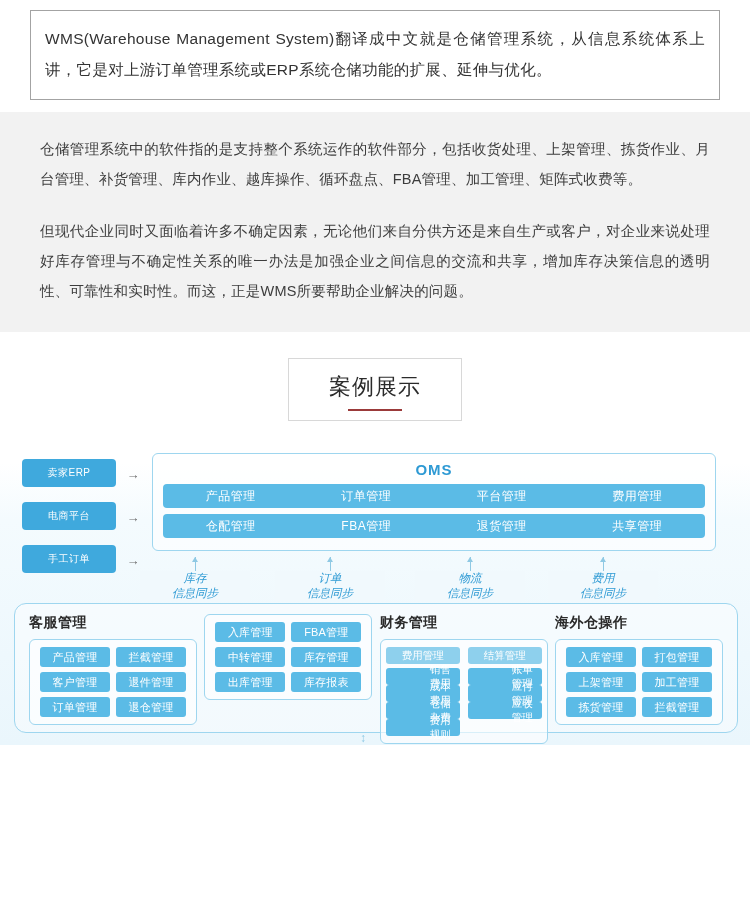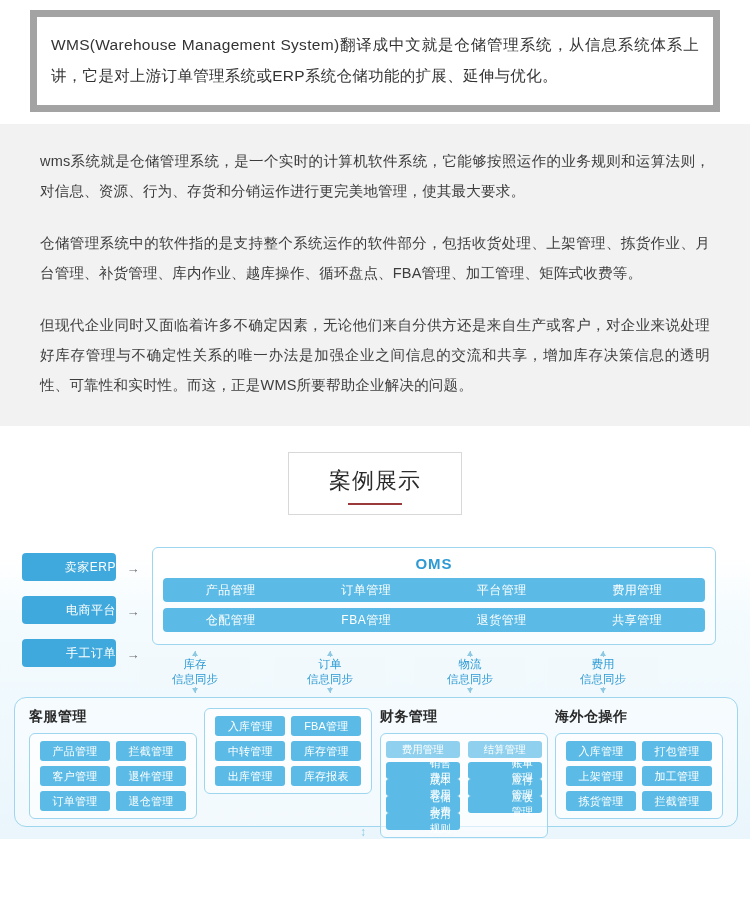--- a/index.html
+++ b/index.html
@@ -12,21 +12,21 @@
     height: 904px;
     font-family: "Liberation Sans", "DejaVu Sans", sans-serif;
     color: #3c3c3c;
     overflow: hidden;
   }
 
   
   .definition {
     box-sizing: border-box;
     margin: 10px 30px 0 30px;
-    border: 7px solid #a3a3a3;
+    border: 1px solid #a3a3a3;
     padding: 12px 14px 14px 14px;
     font-size: 15.5px;
     line-height: 31px;
     letter-spacing: 0.3px;
     color: #333333;
     text-align: justify;
   }
 
   
   .body-block {
@@ -87,24 +87,24 @@
     top: 14px;
     width: 96px;
   }
   .src-box {
     box-sizing: border-box;
     width: 94px;
     height: 28px;
     background: #3fa9dd;
     border-radius: 4px;
     color: #ffffff;
-    font-size: 12px;
+    font-size: 10px;
     display: flex;
     align-items: center;
-    justify-content: flex-end;
+    justify-content: center;
     margin-bottom: 15px;
     letter-spacing: 0.5px;
   }
   .arrow-right {
     position: absolute;
     left: 122px;
     width: 22px;
     color: #6f6f6f;
     font-size: 13px;
     text-align: center;
@@ -170,27 +170,28 @@
   .sync-group .vline:before {
     top: 0;
     border-bottom: 5px solid #8fc9e4;
   }
   .sync-group .vline:after {
     bottom: 0;
     border-top: 5px solid #8fc9e4;
   }
   .sync-label {
     position: absolute;
-    top: 6px;
+    top: 14px;
     left: 0;
     width: 110px;
     font-size: 11.5px;
     color: #2e9ad4;
     line-height: 15px;
     text-align: center;
+    font-style: italic;
   }
   .sync-label .bg {
     background: #f1f9fd;
     padding: 0 2px;
     display: block;
   }
 
   .bottom-panel {
     position: absolute;
     left: 14px;
@@ -278,21 +279,20 @@
   }
 </style>
 </head>
 <body>
 
 <div class="definition">
   <span>WMS(Warehouse Management System)翻译成中文就是仓储管理系统，从信息系统体系上讲，它是对上游订单管理系统或ERP系统仓储功能的扩展、延伸与优化。</span>
 </div>
 
 <div class="body-block">
-  <p>wms系统就是仓储管理系统，是一个实时的计算机软件系统，它能够按照运作的业务规则和运算法则，对信息、资源、行为、存货和分销运作进行更完美地管理，使其最大要求。</p>
   <p>仓储管理系统中的软件指的是支持整个系统运作的软件部分，包括收货处理、上架管理、拣货作业、月台管理、补货管理、库内作业、越库操作、循环盘点、FBA管理、加工管理、矩阵式收费等。</p>
   <p>但现代企业同时又面临着许多不确定因素，无论他们来自分供方还是来自生产或客户，对企业来说处理好库存管理与不确定性关系的唯一办法是加强企业之间信息的交流和共享，增加库存决策信息的透明性、可靠性和实时性。而这，正是WMS所要帮助企业解决的问题。</p>
 </div>
 
 <div class="section-title-wrap">
   <div class="section-title">
     <span class="txt">案例展示</span>
     <span class="underline"></span>
   </div>
 </div>

